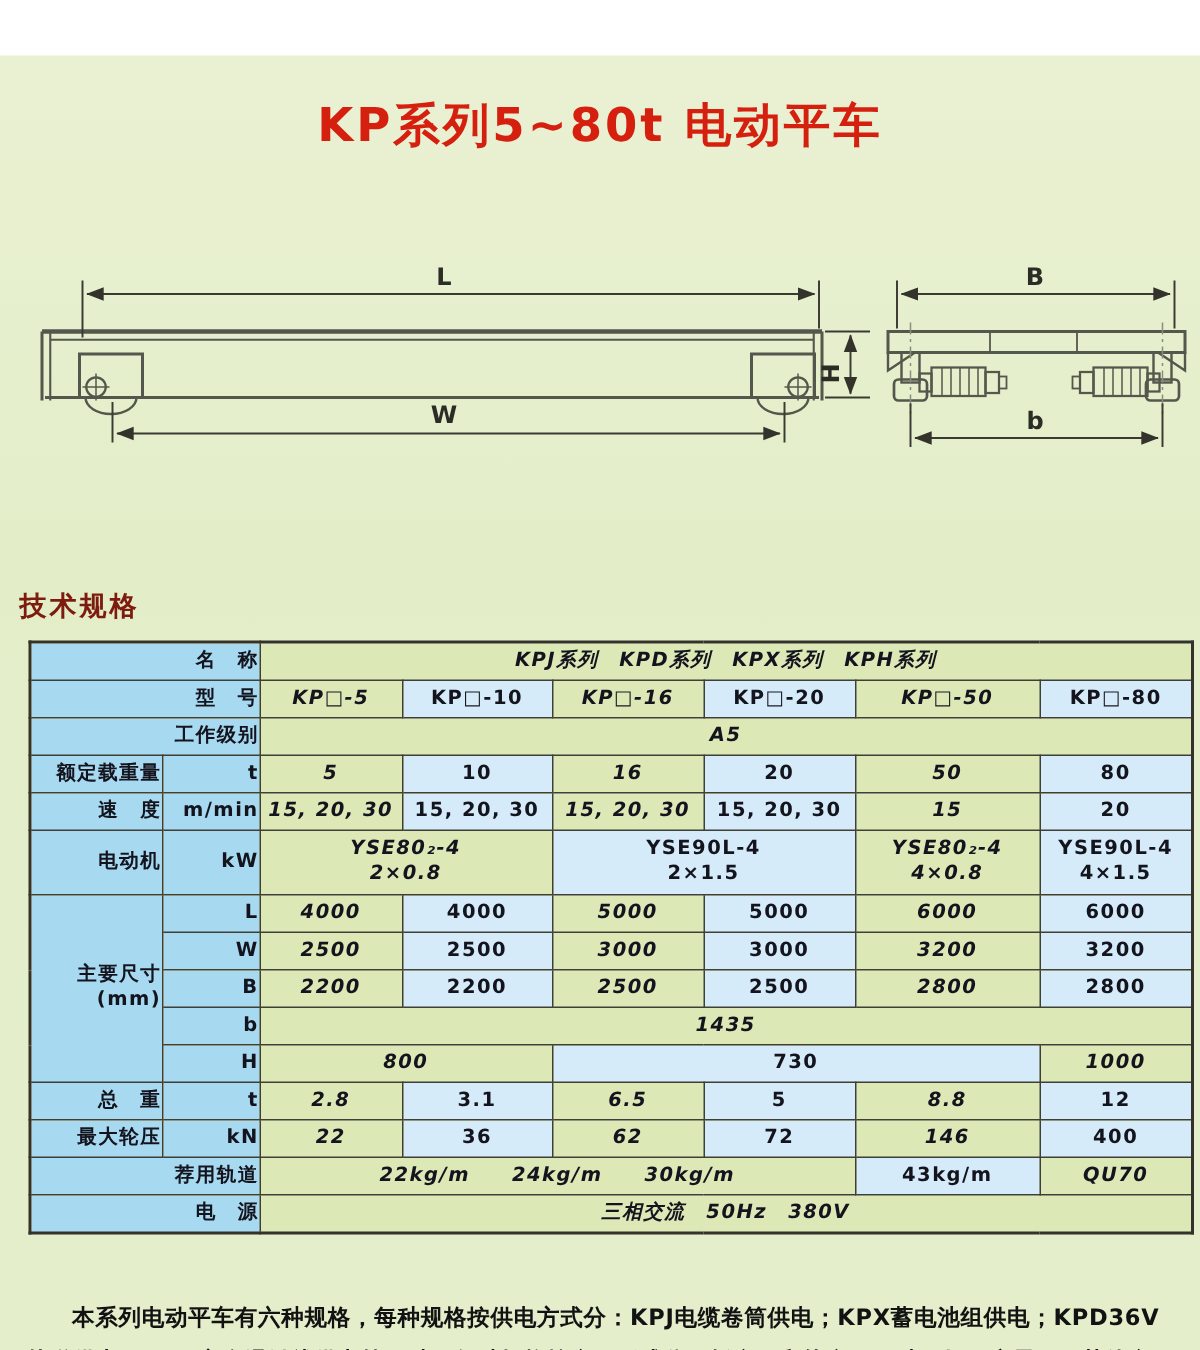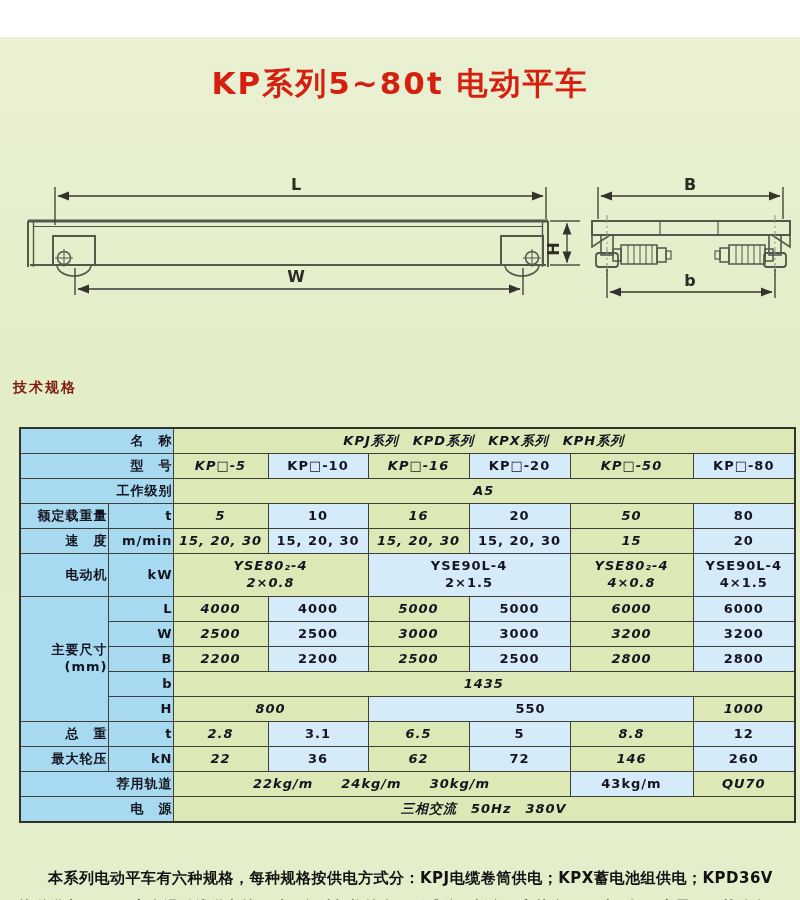--- a/index.html
+++ b/index.html
@@ -9,22 +9,22 @@
     font-family:"DejaVu Sans",sans-serif;
     margin-top:37px;
   }
   .title{
     position:absolute;top:26px;left:0;width:800px;text-align:center;
     font-size:31px;font-weight:bold;letter-spacing:2px;
   }
   .drawing{position:absolute;top:132px;left:0;}
   .dimlabel{font-size:16px;font-weight:bold;fill:#2c2c26;font-family:"DejaVu Sans",sans-serif;}
   .section-heading{
-    position:absolute;top:342px;left:13px;
-    font-size:14px;font-weight:bold;letter-spacing:2px;
+    position:absolute;top:355px;left:13px;
+    font-size:18px;font-weight:bold;letter-spacing:2px;
   }
   table.spec{
     position:absolute;top:390px;left:19px;width:775px;
     border-collapse:collapse;table-layout:fixed;
     font-size:13px;font-weight:bold;color:#14141e;text-align:center;
     border:2.5px solid #33332c;
   }
   table.spec td{
     border:1.6px solid #3f3f36;padding:0;height:24px;
     white-space:pre-line;line-height:1.3;letter-spacing:1px;
@@ -230,42 +230,42 @@
           <td class="d-g">2800</td>
           <td class="d-b">2800</td>
         </tr>
         <tr>
           <td class="hd">b</td>
           <td colspan="6" class="d-g">1435</td>
         </tr>
         <tr>
           <td class="hd">H</td>
           <td colspan="2" class="d-g">800</td>
-          <td colspan="3" class="d-b">550</td>
+          <td colspan="3" class="d-b">730</td>
           <td class="d-g">1000</td>
         </tr>
         <tr>
           <td class="hd">总　重</td>
           <td class="hd">t</td>
           <td class="d-g">2.8</td>
           <td class="d-b">3.1</td>
           <td class="d-g">6.5</td>
           <td class="d-b">5</td>
           <td class="d-g">8.8</td>
           <td class="d-b">12</td>
         </tr>
         <tr>
           <td class="hd">最大轮压</td>
           <td class="hd">kN</td>
           <td class="d-g">22</td>
           <td class="d-b">36</td>
           <td class="d-g">62</td>
           <td class="d-b">72</td>
           <td class="d-g">146</td>
-          <td class="d-b">260</td>
+          <td class="d-b">400</td>
         </tr>
         <tr>
           <td colspan="2" class="hd">荐用轨道</td>
           <td colspan="4" class="d-g">22kg/m　　24kg/m　　30kg/m</td>
           <td class="d-b">43kg/m</td>
           <td class="d-g">QU70</td>
         </tr>
         <tr>
           <td colspan="2" class="hd">电　源</td>
           <td colspan="6" class="d-g">三相交流　50Hz　380V</td>

